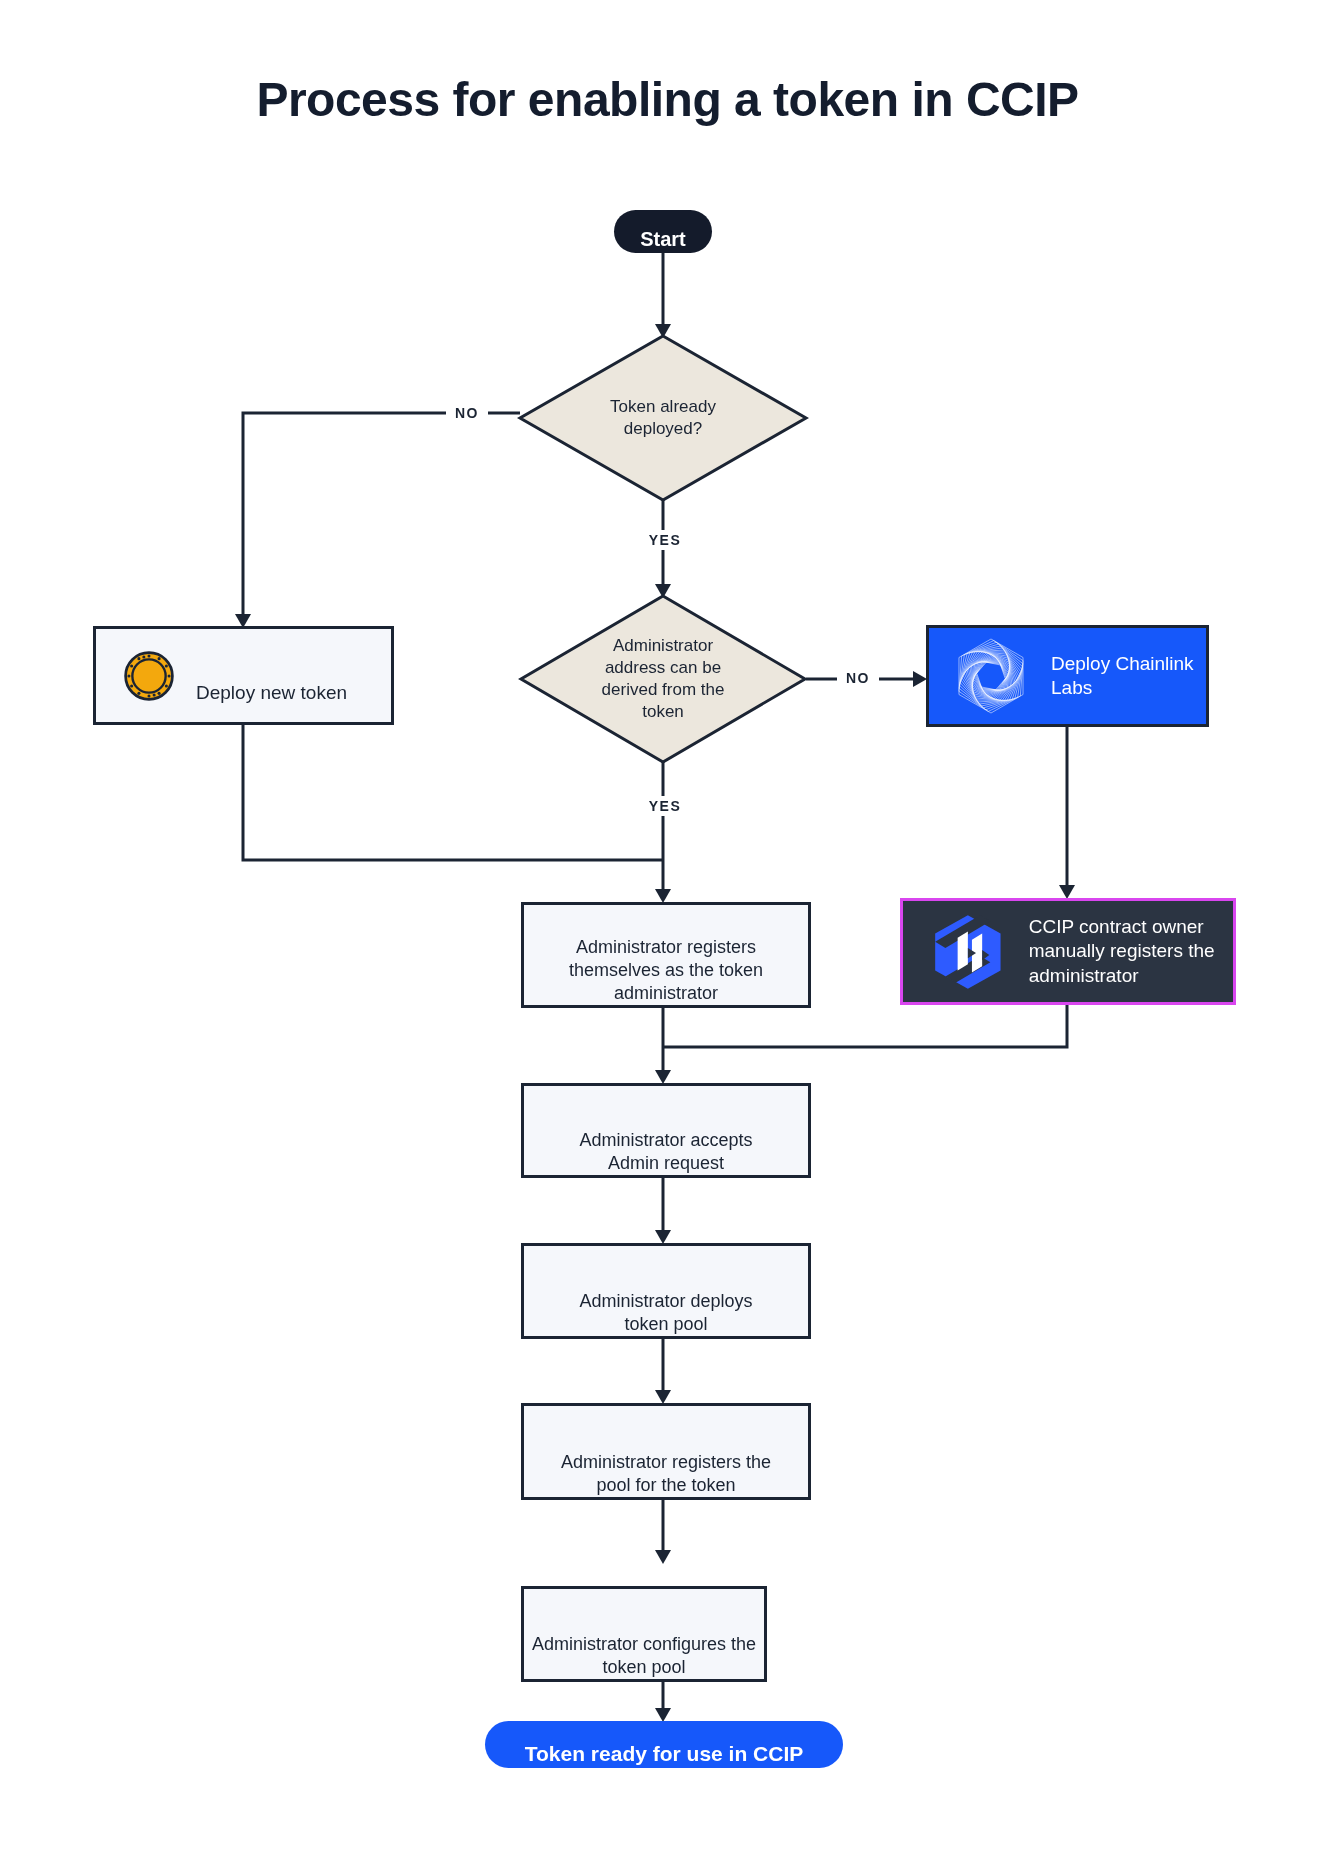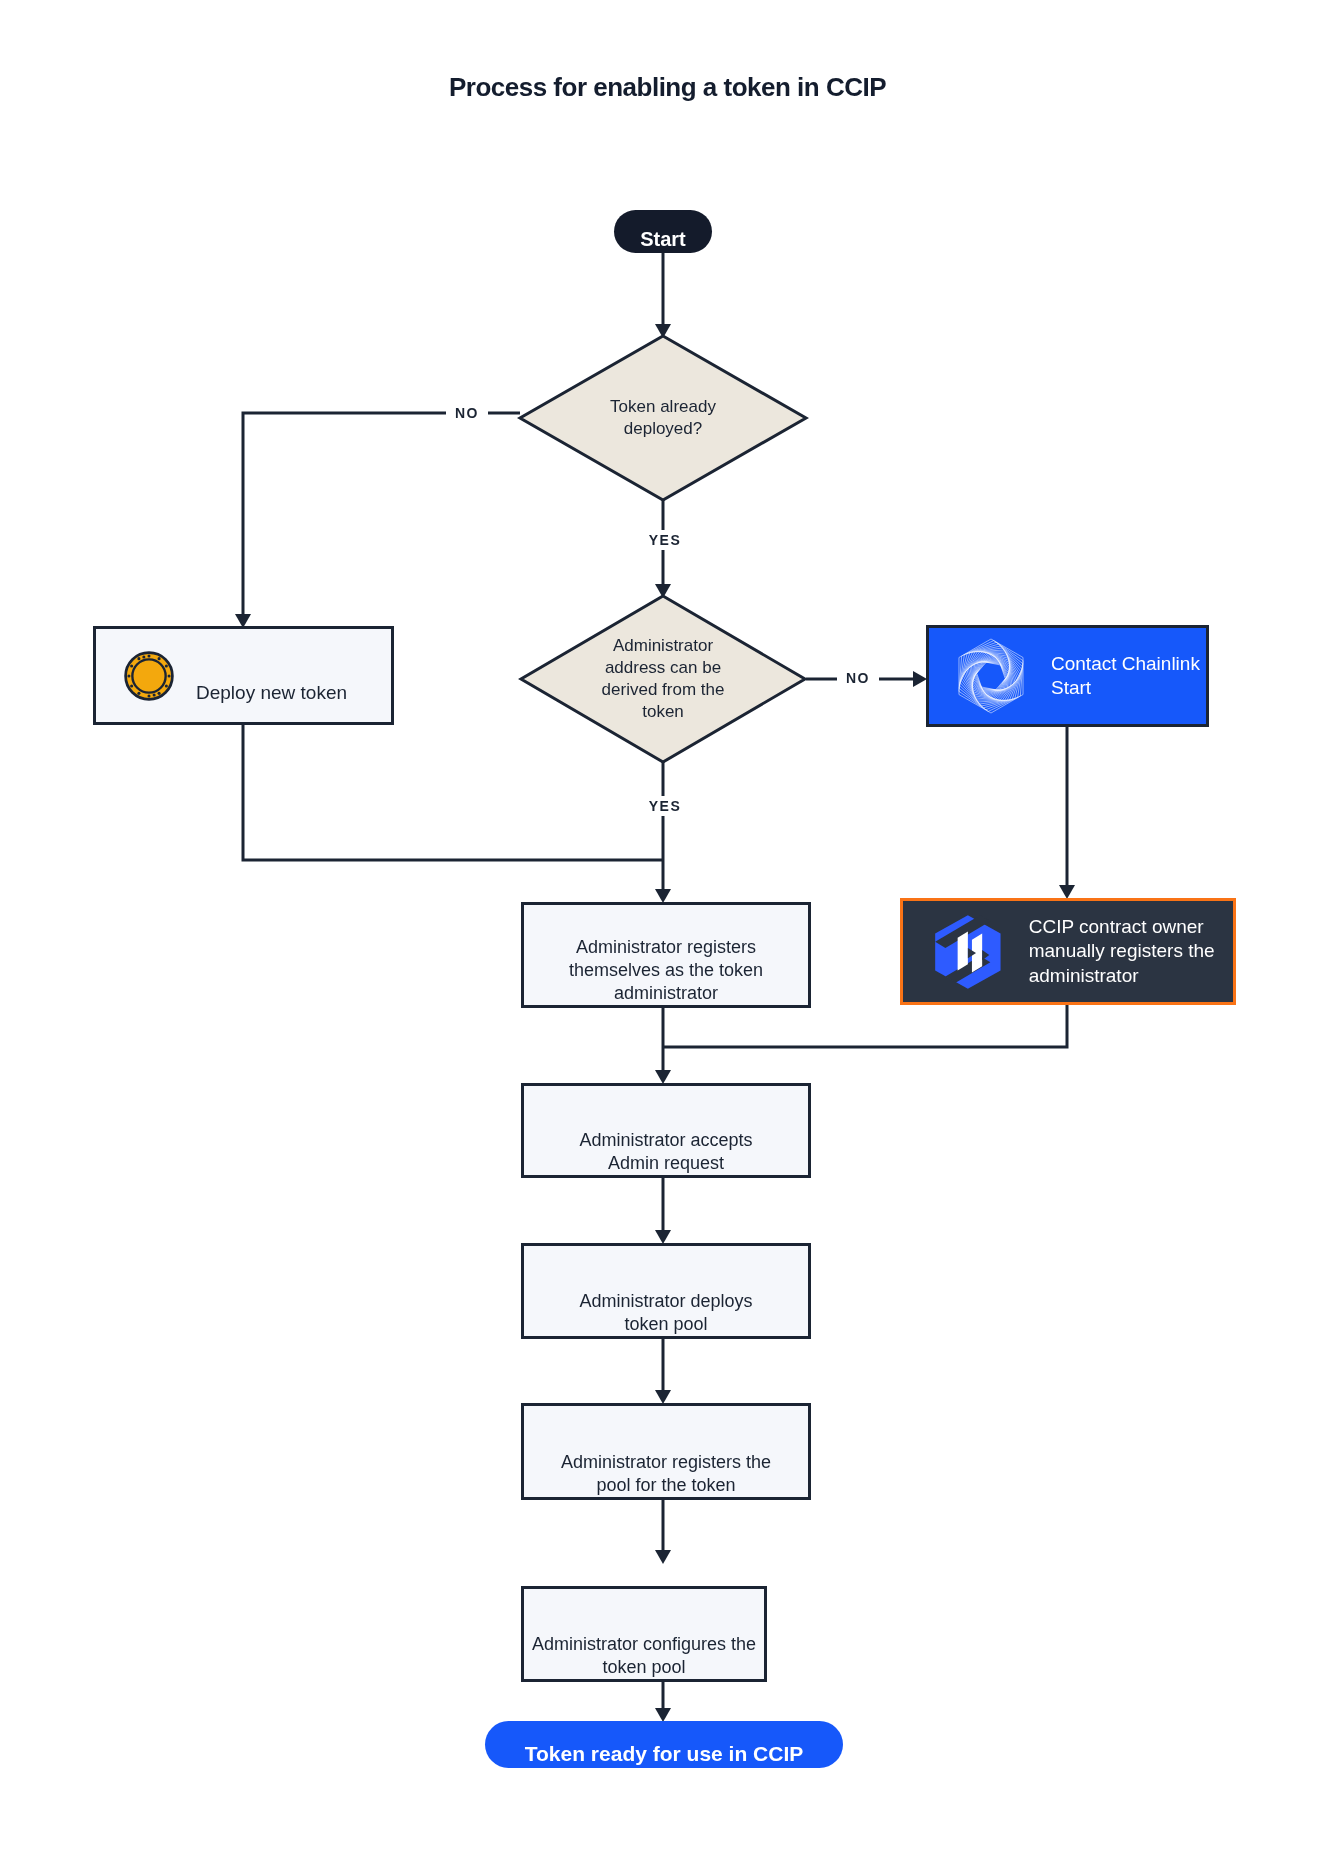--- a/index.html
+++ b/index.html
@@ -4,33 +4,33 @@
 <style>
   :root{
     --ink:#1b2433; --beige:#ece7dd; --lightbox:#f5f7fb; --blue:#1658fa;
     --darkslate:#2b3442; --gold:#f3a80d; --bg:#ffffff;
   }
   *{box-sizing:border-box;margin:0;padding:0;}
   body{background:var(--bg);font-family:"Liberation Sans","DejaVu Sans",sans-serif;color:var(--ink);}
   .canvas{position:relative;width:1335px;height:1869px;background:var(--bg);overflow:hidden;}
   .layer{position:absolute;left:0;top:0;width:1335px;height:1869px;}
   .page-title{position:absolute;left:0;top:72px;width:1335px;text-align:center;
-    font-size:26px;font-weight:700;letter-spacing:-0.5px;color:#141d2e;}
+    font-size:48px;font-weight:700;letter-spacing:-0.5px;color:#141d2e;}
   .node{position:absolute;display:flex;align-items:flex-end;justify-content:center;
     text-align:center;font-size:18px;line-height:1.28;color:var(--ink);}
   .proc{background:var(--lightbox);border:3px solid var(--ink);}
   .start-pill{background:#141b2b;color:#fff;border-radius:22px;font-size:20px;font-weight:700;}
   .end-pill{background:var(--blue);color:#fff;border-radius:24px;font-size:21px;font-weight:700;}
   .diamond-label{position:absolute;display:flex;align-items:center;justify-content:center;
     text-align:center;font-size:17px;line-height:1.3;color:var(--ink);}
   .edge-label{position:absolute;transform:translate(-50%,-50%);background:var(--bg);
     padding:2px 9px;font-size:14px;font-weight:700;letter-spacing:1.5px;color:var(--ink);}
   .icon-node{display:flex;align-items:center;gap:20px;text-align:left;}
   .blue-box{background:var(--blue);border:3px solid var(--ink);color:#fff;}
-  .dark-box{background:var(--darkslate);border:3px solid #f97316;color:#fff;}
+  .dark-box{background:var(--darkslate);border:3px solid #d946ef;color:#fff;}
   .node .lbl{display:block;}
   .w160{width:162px;} .w150{width:152px;} .w235{width:240px;margin-top:8px;} .w225{width:226px;}
   .w215{width:216px;} .w230{width:234px;} .w200{width:205px;} .w140{width:150px;}
 </style>
 </head>
 <body>
 
 <div class="canvas">
 
   <svg class="layer" viewBox="0 0 1335 1869" aria-hidden="true">
@@ -131,21 +131,21 @@
         <polygon points="58.41,31.78 56.32,51.83 37.91,60.05 21.59,48.22 23.68,28.17 42.09,19.95" fill="none" stroke="#ffffff" stroke-width="0.55" opacity="0.95"></polygon>
         <polygon points="58.23,33.49 54.76,52.53 36.53,59.05 21.77,46.51 25.24,27.47 43.47,20.95" fill="none" stroke="#ffffff" stroke-width="0.55" opacity="0.95"></polygon>
         <polygon points="57.94,35.11 53.21,53.09 35.27,57.98 22.06,44.89 26.79,26.91 44.73,22.02" fill="none" stroke="#ffffff" stroke-width="0.55" opacity="0.95"></polygon>
         <polygon points="57.53,36.63 51.68,53.50 34.15,56.87 22.47,43.37 28.32,26.50 45.85,23.13" fill="none" stroke="#ffffff" stroke-width="0.55" opacity="0.95"></polygon>
         <polygon points="57.04,38.07 50.19,53.79 33.16,55.72 22.96,41.93 29.81,26.21 46.84,24.28" fill="none" stroke="#ffffff" stroke-width="0.55" opacity="0.95"></polygon>
         <polygon points="56.45,39.40 48.74,53.95 32.29,54.55 23.55,40.60 31.26,26.05 47.71,25.45" fill="none" stroke="#ffffff" stroke-width="0.55" opacity="0.95"></polygon>
         <polygon points="55.80,40.64 47.35,54.00 31.55,53.36 24.20,39.36 32.65,26.00 48.45,26.64" fill="none" stroke="#ffffff" stroke-width="0.55" opacity="0.95"></polygon>
         <polygon points="55.08,41.78 46.00,53.95 30.92,52.17 24.92,38.22 34.00,26.05 49.08,27.83" fill="none" stroke="#ffffff" stroke-width="0.55" opacity="0.95"></polygon>
         <polygon points="54.31,42.81 44.72,53.80 30.41,50.99 25.69,37.19 35.28,26.20 49.59,29.01" fill="none" stroke="#ffffff" stroke-width="0.55" opacity="0.95"></polygon>
       </svg>
-    <span class="lbl w140" style="font-size:19px;text-align:left;">Contact Chainlink Start</span>
+    <span class="lbl w140" style="font-size:19px;text-align:left;">Deploy Chainlink Labs</span>
   </div>
 
   <div class="node proc" style="left:521px;top:902px;width:290px;height:106px;">
     <span class="lbl w235">Administrator registers themselves as the token administrator</span>
   </div>
 
   <div class="node dark-box icon-node" style="left:900px;top:898px;width:336px;height:107px;padding-left:24px;justify-content:flex-start;">
     <svg width="82" height="82" viewBox="0 0 80 80" aria-hidden="true">
       <polygon points="40,4 72,22 72,58 40,76 8,58 8,22" fill="#2e5bff"></polygon>
       <path d="M8,30 L52,4 L62,10 L18,36 Z" fill="#2b3442"></path>

